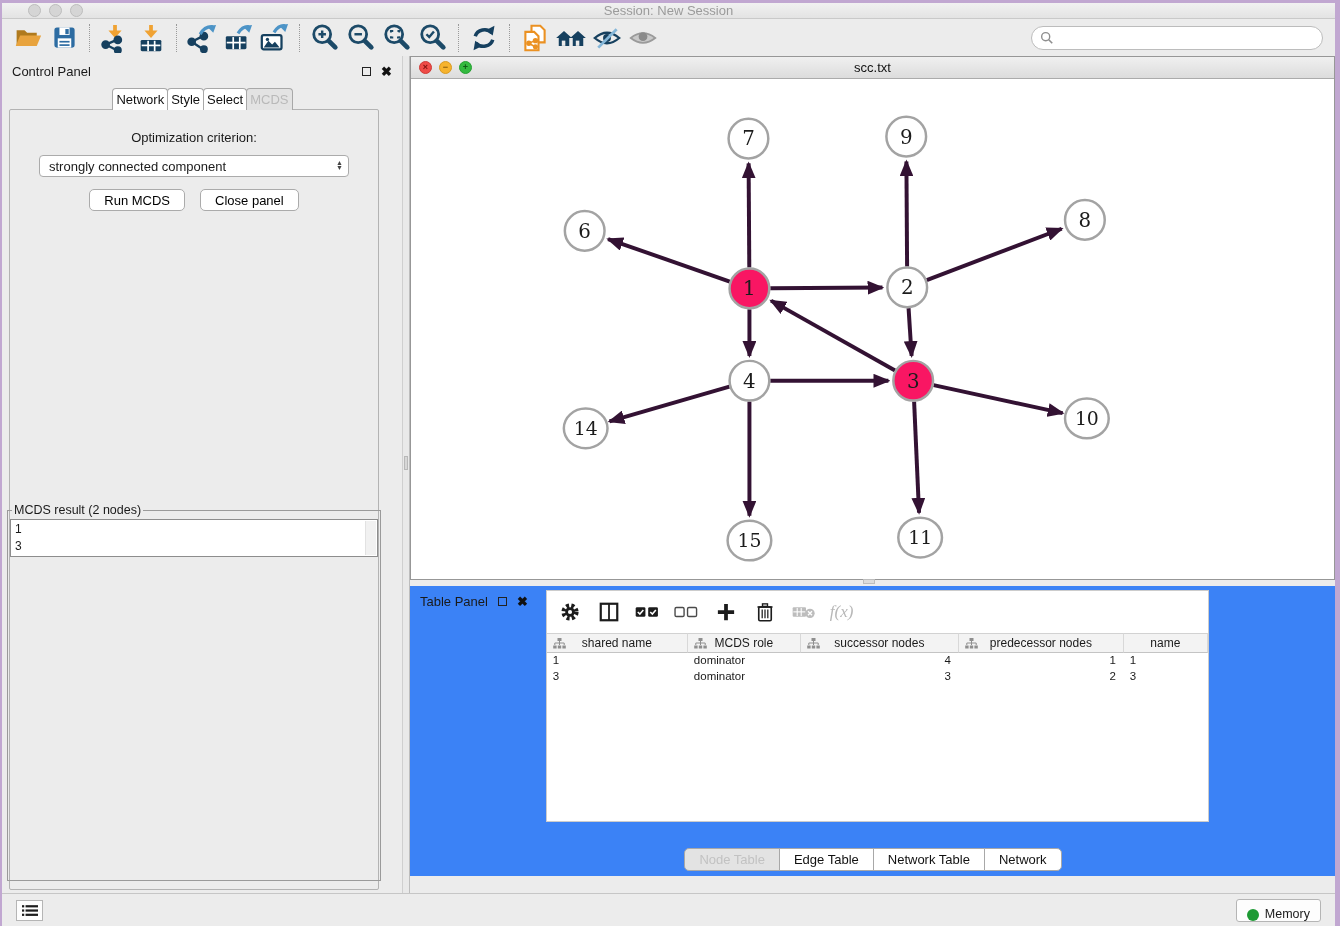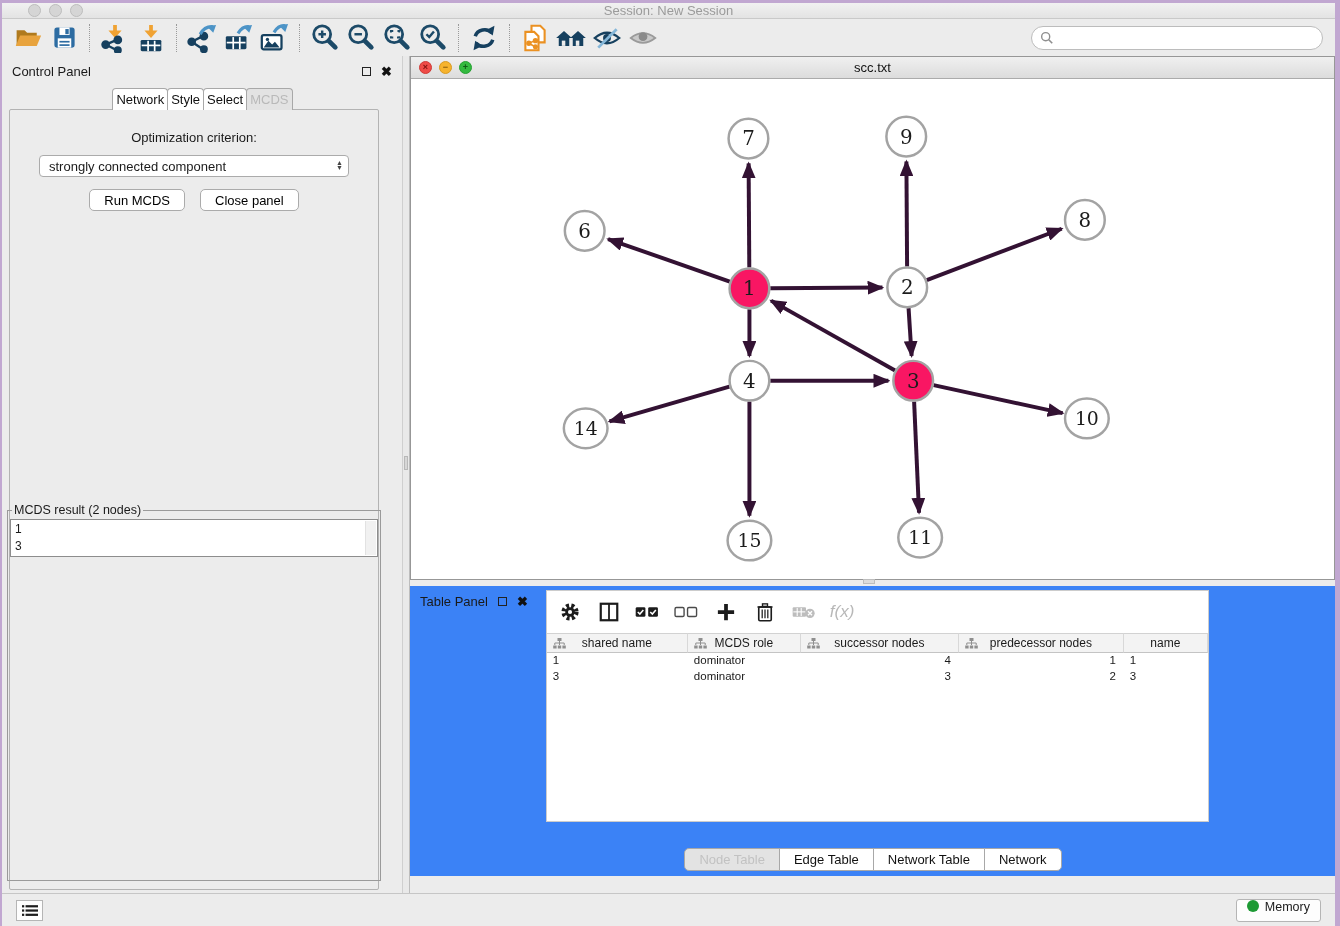--- a/index.html
+++ b/index.html
@@ -60,37 +60,37 @@
   .canvas { flex:1; background:#fff; position:relative; }
   .netsplith { position:absolute; bottom:-5px; left:452px; width:12px; height:5px; background:#dcdcdc; border:1px solid #bdbdbd; }
 
   .hsplit { height:6px; background:#ececec; }
 
   
   .tpanel { height:290px; display:flex; flex-direction:row; background:#3b82f6; position:relative; }
   .tp-white { margin:4px 8px 0 8px; background:#fff; border:1px solid #cccccc; height:232px; display:flex; flex-direction:column; }
   .tp-toolbar { height:42px; display:flex; align-items:center; padding-left:10px; gap:13px; }
   .tico { width:26px; height:26px; display:flex; align-items:center; justify-content:center; }
-  .fx { font-family:Liberation Sans, sans-serif; font-style:italic; font-size:17px; color:#b8b8b8; }
+  .fx { font-family:Liberation Serif, serif; font-style:italic; font-size:17px; color:#b8b8b8; }
   .thead { display:flex; }
   .thcell { background:#f3f3f3; border-top:1px solid #d2d2d2; border-bottom:1px solid #c4c4c4; border-right:1px solid #d8d8d8; height:20px; font-size:12px; display:flex; align-items:center; justify-content:center; gap:6px; color:#1a1a1a; position:relative; }
   .thcell:first-child { border-left:none; }
   .thcell .hicon { position:absolute; left:6px; top:4px; }
   .trow { display:flex; height:16px; font-size:11.5px; }
   .tcell { padding:1px 8px 0 6px; white-space:nowrap; overflow:hidden; }
   .tp-tabs { position:absolute; bottom:5px; left:0; right:0; display:flex; justify-content:center; }
   .btab { font-size:13px; padding:3px 14px; background:#fff; border:1px solid #a8a8a8; margin-right:-1px; color:#111; }
   .btab:first-child { border-radius:5px 0 0 5px; }
   .btab:last-child { border-radius:0 5px 5px 0; }
   .btab.selected { background:#e3e3e3; color:#c2c2c2; }
 
   
   .statusbar { height:33px; border-top:1px solid #c6c6c6; background:#ececec; display:flex; align-items:center; padding:0 14px; }
   .sb-left { width:27px; height:21px; background:#fdfdfd; border:1px solid #b5b5b5; display:flex; align-items:center; justify-content:center; }
-  .memory { margin-left:auto; height:23px; background:#fdfdfd; border:1px solid #b5b5b5; border-radius:3px; display:flex; align-items:flex-start; gap:6px; padding:0 10px; font-size:12.5px; }
+  .memory { margin-left:auto; height:23px; background:#fdfdfd; border:1px solid #b5b5b5; border-radius:3px; display:flex; align-items:flex-end; gap:6px; padding:0 10px; font-size:12.5px; }
   .gdot { width:12px; height:12px; border-radius:50%; background:#1d9a34; }
   svg text { font-family:"DejaVu Serif", serif; }
 </style>
 </head>
 <body>
 
 <div class="app">
 
   <div class="titlebar">
     <div class="lights">

